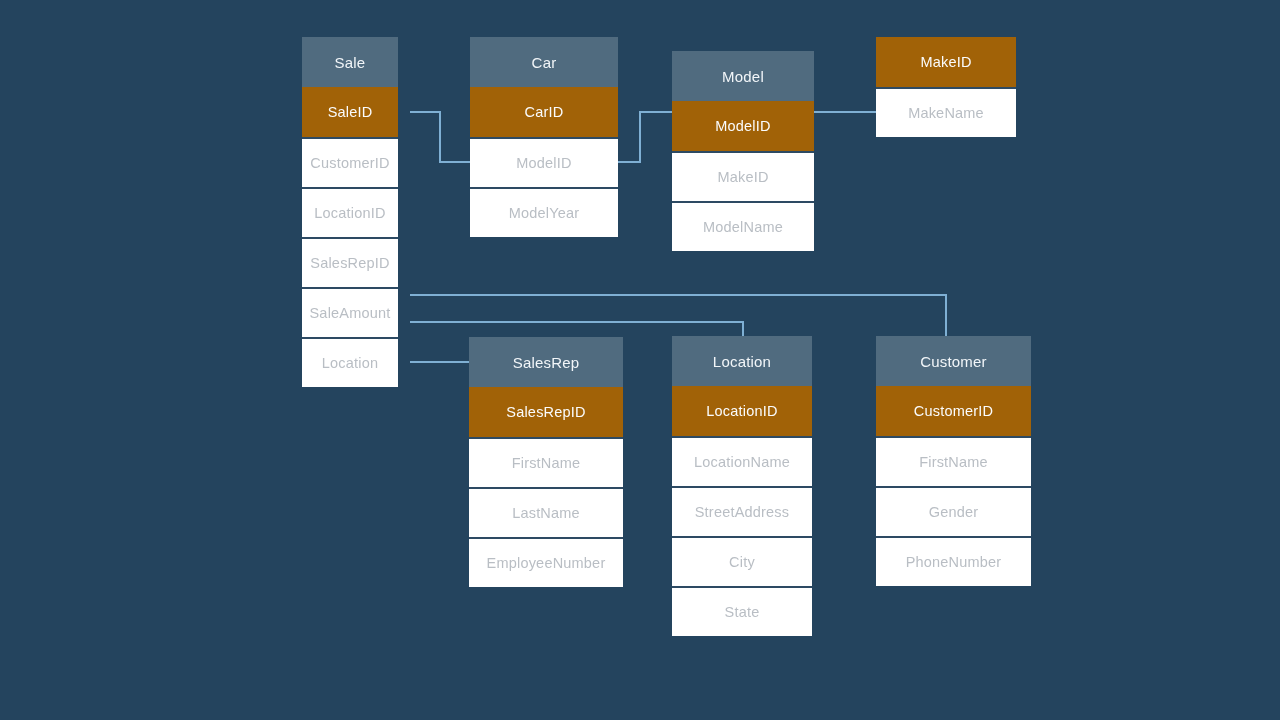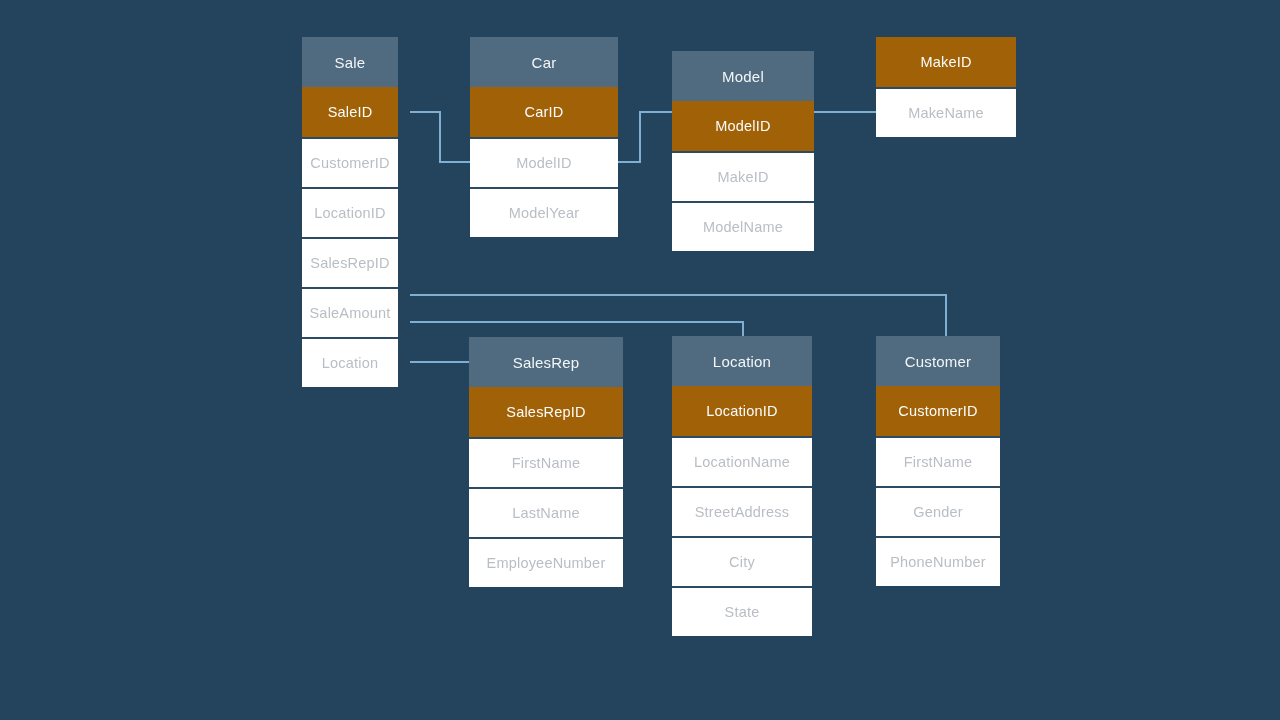--- a/index.html
+++ b/index.html
@@ -108,21 +108,21 @@
         <div class="field">EmployeeNumber</div>
       </div>
       <div class="entity" style="left: 672px; top: 336px; width: 140px;">
         <div class="entity-header">Location</div>
         <div class="field pk">LocationID</div>
         <div class="field">LocationName</div>
         <div class="field">StreetAddress</div>
         <div class="field">City</div>
         <div class="field">State</div>
       </div>
-      <div class="entity" style="left: 876px; top: 336px; width: 124px;">
+      <div class="entity" style="left: 876px; top: 336px; width: 155px;">
         <div class="entity-header">Customer</div>
         <div class="field pk">CustomerID</div>
         <div class="field">FirstName</div>
         <div class="field">Gender</div>
         <div class="field">PhoneNumber</div>
       </div>
     </div>
 </div>
 
 </body></html>

